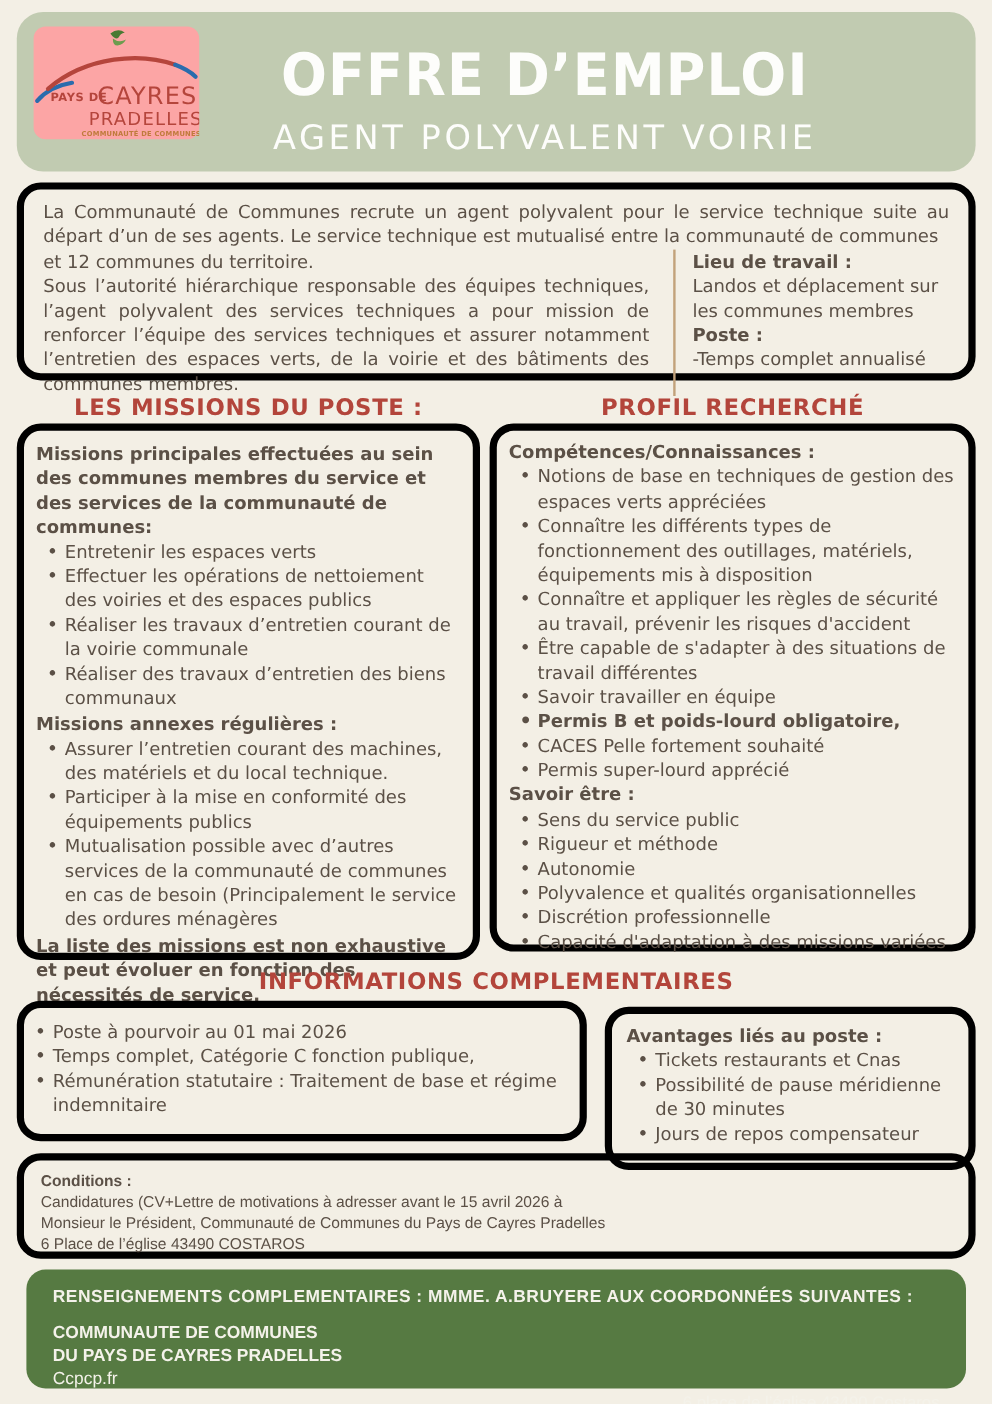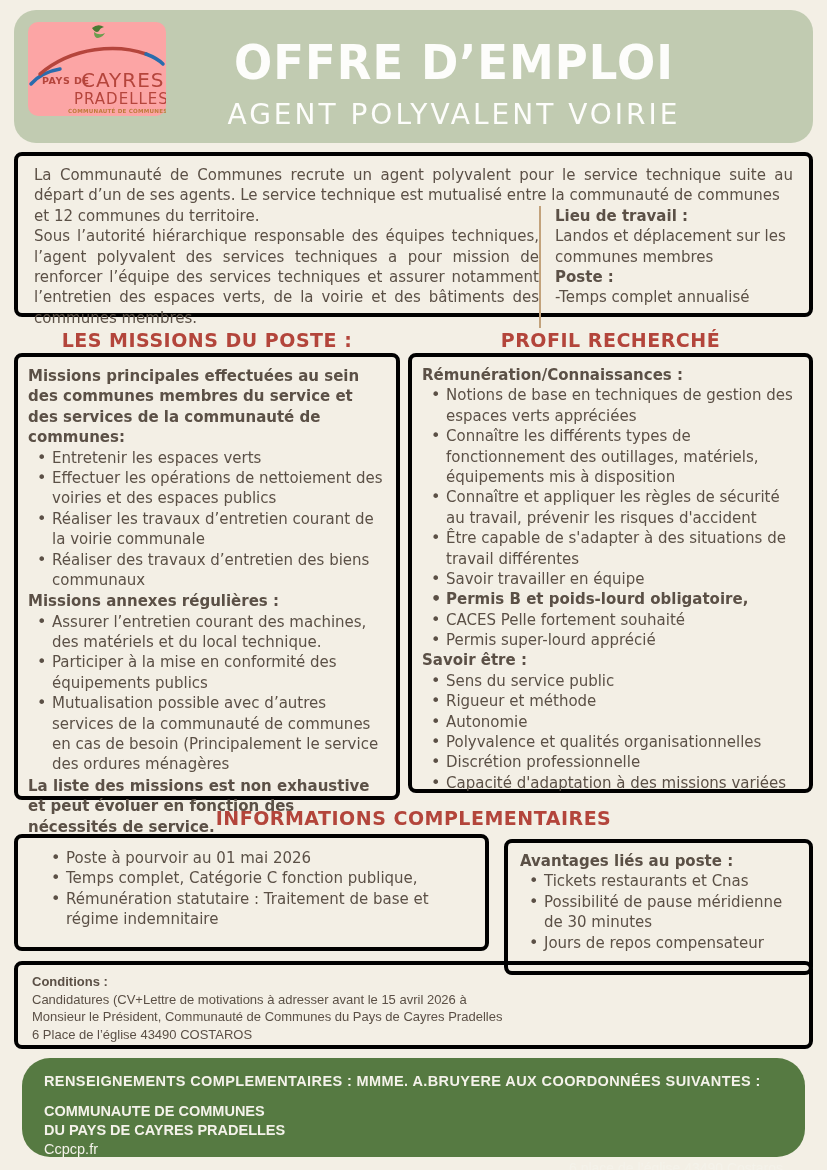--- a/index.html
+++ b/index.html
@@ -27,59 +27,59 @@
     font-size:45px; font-weight:bold; letter-spacing:1px;
     transform:scaleY(1.08);
   }
   .header-subtitle{
     position:absolute; left:90px; top:88px; width:700px;
     text-align:center; color:#fdfdfb;
     font-size:28px; font-weight:400; letter-spacing:3px;
   }
   
   .tan-box{
-    position:absolute; border:4px solid #000000; border-radius:8px;
+    position:absolute; border:6px solid #000000; border-radius:20px;
     background:transparent;
   }
   .body-text{ font-size:15px; line-height:1.36; color:#5b5046; }
   .bold-line{ font-weight:bold; }
   ul.bullets{ list-style:none; }
   ul.bullets li{ position:relative; padding-left:24px; }
   ul.bullets li::before{
     content:"\2022"; position:absolute; left:9px; top:-1px; font-size:16px; color:#5b5046;
   }
   
   .intro-box{ left:14px; top:152px; width:799px; height:165px; padding:9px 16px; }
   .intro-box p{ text-align:justify; }
-  .intro-row{ display:flex; align-items:stretch; }
+  .intro-row{ display:flex; align-items:stretch;gap:20px; }
   .intro-left{ width:505px; }
   .intro-left .cont{ text-align:justify; }
   .intro-right{ flex:1; border-left:2px solid #c2a27b; padding-left:14px; margin-left:0; }
   
   .section-heading{
     position:absolute; text-align:center; color:#b3453b;
     font-size:19px; font-weight:bold; letter-spacing:.5px;
   }
   #missions-heading{ left:14px; top:329px; width:386px; }
   #profil-heading{ left:408px; top:329px; width:405px; }
   #infos-heading{ left:0; top:807px; width:827px; }
   
   .missions-box{ left:14px; top:353px; width:386px; height:447px; padding:8px 13px 8px 10px; }
   .profil-box{ left:408px; top:353px; width:405px; height:440px; padding:8px 8px 8px 10px; }
   .missions-box .bold-line{ margin-top:1px; }
   
-  .infos-box{ left:14px; top:834px; width:475px; height:117px; padding:10px 24px; }
+  .infos-box{ left:14px; top:834px; width:475px; height:117px; padding:10px 0; }
   .avantages-box{ left:504px; top:839px; width:309px; height:136px; padding:8px 12px; }
   
   .conditions-box{ left:14px; top:961px; width:799px; height:88px; padding:8px 14px; font-family:"Liberation Sans", sans-serif; }
   .conditions-box div{ font-size:13px; line-height:1.35; }
   
   .footer-card{
     position:absolute; left:22px; top:1058px; width:783px; height:99px;
-    background:#567a42; border-radius:28px; color:#f4f2ea;
+    background:#567a42; border-radius:16px; color:#f4f2ea;
     padding:15px 22px 12px 22px;
     font-family:"Liberation Sans", sans-serif;
   }
   .footer-title{ font-size:14.5px; font-weight:bold; letter-spacing:.4px; }
   .footer-cols{ display:flex; justify-content:center; margin-top:13px;flex-direction:column; }
   .footer-left div{ font-size:14.5px; font-weight:bold; line-height:1.3; }
   .footer-left .site{ font-weight:normal; }
   .footer-right{ text-align:right; }
   .footer-right div{ font-size:14px; line-height:1.35; }
   
@@ -142,21 +142,21 @@
   <div class="bold-line">Missions annexes régulières :</div>
   <ul class="bullets">
     <li>Assurer l’entretien courant des machines, des matériels et du local technique.</li>
     <li>Participer à la mise en conformité des équipements publics</li>
     <li>Mutualisation possible avec d’autres services de la communauté de communes en cas de besoin (Principalement le service des ordures ménagères</li>
   </ul>
   <div class="bold-line">La liste des missions est non exhaustive et peut évoluer en fonction des nécessités de service.</div>
 </div>
 
 <div class="tan-box profil-box body-text">
-  <div class="bold-line">Rémunération/Connaissances :</div>
+  <div class="bold-line">Compétences/Connaissances :</div>
   <ul class="bullets">
     <li>Notions de base en techniques de gestion des espaces verts appréciées</li>
     <li>Connaître les différents types de fonctionnement des outillages, matériels, équipements mis à disposition</li>
     <li>Connaître et appliquer les règles de sécurité au travail, prévenir les risques d'accident</li>
     <li>Être capable de s'adapter à des situations de travail différentes</li>
     <li>Savoir travailler en équipe</li>
     <li class="bold-line">Permis B et poids-lourd obligatoire,</li>
     <li>CACES Pelle fortement souhaité</li>
     <li>Permis super-lourd apprécié</li>
   </ul>

